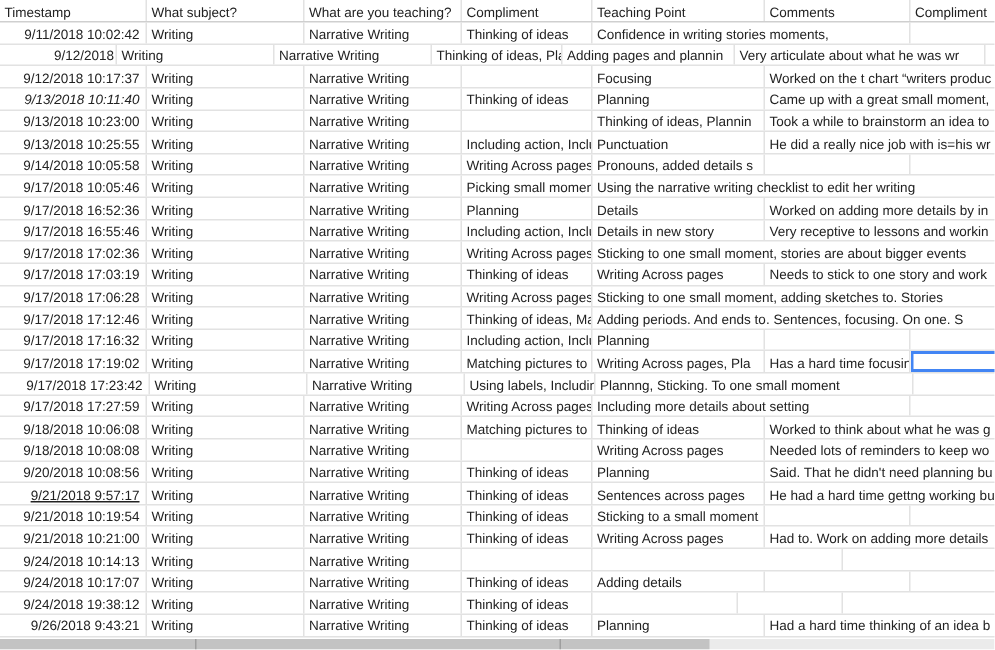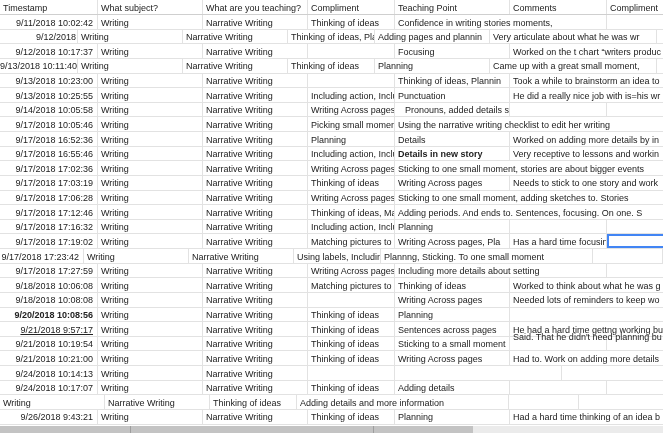--- a/index.html
+++ b/index.html
@@ -64,21 +64,21 @@
       <div class="row">
         <div class="cell right" style="width: 98px;">9/12/2018 10:17:37</div>
         <div class="cell" style="width: 105px;">Writing</div>
         <div class="cell" style="width: 105px;">Narrative Writing</div>
         <div class="cell" style="width: 87px;"></div>
         <div class="cell" style="width: 115px;">Focusing</div>
         <div class="cell no-right spill" style="width: 97px;">Worked on the t chart “writers produc</div>
         <div class="cell" style="width: 70px;"></div>
       </div>
       <div class="row">
-        <div class="cell right" style="width: 78px;">9/13/2018 10:11:40</div>
+        <div class="cell right" style="width: 98px; font-style: italic;">9/13/2018 10:11:40</div>
         <div class="cell" style="width: 105px;">Writing</div>
         <div class="cell" style="width: 105px;">Narrative Writing</div>
         <div class="cell" style="width: 87px;">Thinking of ideas</div>
         <div class="cell" style="width: 115px;">Planning</div>
         <div class="cell no-right spill" style="width: 97px;">Came up with a great small moment,</div>
         <div class="cell" style="width: 70px;"></div>
       </div>
       <div class="row">
         <div class="cell right" style="width: 98px;">9/13/2018 10:23:00</div>
         <div class="cell" style="width: 105px;">Writing</div>
@@ -95,21 +95,21 @@
         <div class="cell" style="width: 87px;">Including action, Including</div>
         <div class="cell" style="width: 115px;">Punctuation</div>
         <div class="cell no-right spill" style="width: 97px;">He did a really nice job with is=his wr</div>
         <div class="cell" style="width: 70px;"></div>
       </div>
       <div class="row">
         <div class="cell right" style="width: 98px;">9/14/2018 10:05:58</div>
         <div class="cell" style="width: 105px;">Writing</div>
         <div class="cell" style="width: 105px;">Narrative Writing</div>
         <div class="cell" style="width: 87px;">Writing Across pages</div>
-        <div class="cell" style="width: 115px; text-align: right;">Pronouns, added details s</div>
+        <div class="cell" style="width: 115px;">Pronouns, added details s</div>
         <div class="cell" style="width: 97px;"></div>
         <div class="cell" style="width: 70px;"></div>
       </div>
       <div class="row">
         <div class="cell right" style="width: 98px;">9/17/2018 10:05:46</div>
         <div class="cell" style="width: 105px;">Writing</div>
         <div class="cell" style="width: 105px;">Narrative Writing</div>
         <div class="cell" style="width: 87px;">Picking small moment sto</div>
         <div class="cell no-right spill" style="width: 115px;">Using the narrative writing checklist to edit her writing</div>
         <div class="cell no-right" style="width: 97px;"></div>
@@ -122,21 +122,21 @@
         <div class="cell" style="width: 87px;">Planning</div>
         <div class="cell" style="width: 115px;">Details</div>
         <div class="cell no-right spill" style="width: 97px;">Worked on adding more details by in</div>
         <div class="cell" style="width: 70px;"></div>
       </div>
       <div class="row">
         <div class="cell right" style="width: 98px;">9/17/2018 16:55:46</div>
         <div class="cell" style="width: 105px;">Writing</div>
         <div class="cell" style="width: 105px;">Narrative Writing</div>
         <div class="cell" style="width: 87px;">Including action, Including</div>
-        <div class="cell" style="width: 115px; font-weight: bold;">Details in new story</div>
+        <div class="cell" style="width: 115px;">Details in new story</div>
         <div class="cell no-right spill" style="width: 97px;">Very receptive to lessons and workin</div>
         <div class="cell" style="width: 70px;"></div>
       </div>
       <div class="row">
         <div class="cell right" style="width: 98px;">9/17/2018 17:02:36</div>
         <div class="cell" style="width: 105px;">Writing</div>
         <div class="cell" style="width: 105px;">Narrative Writing</div>
         <div class="cell" style="width: 87px;">Writing Across pages, Inc</div>
         <div class="cell no-right spill" style="width: 115px;">Sticking to one small moment, stories are about bigger events</div>
         <div class="cell no-right" style="width: 97px;"></div>
@@ -181,21 +181,21 @@
       <div class="row">
         <div class="cell right" style="width: 98px;">9/17/2018 17:19:02</div>
         <div class="cell" style="width: 105px;">Writing</div>
         <div class="cell" style="width: 105px;">Narrative Writing</div>
         <div class="cell" style="width: 87px;">Matching pictures to word</div>
         <div class="cell" style="width: 115px;">Writing Across pages, Pla</div>
         <div class="cell" style="width: 97px;">Has a hard time focusing</div>
         <div class="cell selected" style="width: 70px;"></div>
       </div>
       <div class="row">
-        <div class="cell right" style="width: 84px;">9/17/2018 17:23:42</div>
+        <div class="cell right" style="width: 100px;">9/17/2018 17:23:42</div>
         <div class="cell" style="width: 105px;">Writing</div>
         <div class="cell" style="width: 105px;">Narrative Writing</div>
         <div class="cell" style="width: 87px;">Using labels, Including ac</div>
         <div class="cell no-right spill" style="width: 115px;">Plannng,  Sticking.  To one small moment</div>
         <div class="cell" style="width: 97px;"></div>
         <div class="cell" style="width: 70px;"></div>
       </div>
       <div class="row">
         <div class="cell right" style="width: 98px;">9/17/2018 17:27:59</div>
         <div class="cell" style="width: 105px;">Writing</div>
@@ -217,26 +217,26 @@
       <div class="row">
         <div class="cell right" style="width: 98px;">9/18/2018 10:08:08</div>
         <div class="cell" style="width: 105px;">Writing</div>
         <div class="cell" style="width: 105px;">Narrative Writing</div>
         <div class="cell" style="width: 87px;"></div>
         <div class="cell" style="width: 115px;">Writing Across pages</div>
         <div class="cell no-right spill" style="width: 97px;">Needed lots of reminders to keep wo</div>
         <div class="cell" style="width: 70px;"></div>
       </div>
       <div class="row">
-        <div class="cell right" style="width: 98px; font-weight: bold;">9/20/2018 10:08:56</div>
+        <div class="cell right" style="width: 98px;">9/20/2018 10:08:56</div>
         <div class="cell" style="width: 105px;">Writing</div>
         <div class="cell" style="width: 105px;">Narrative Writing</div>
         <div class="cell" style="width: 87px;">Thinking of ideas</div>
         <div class="cell" style="width: 115px;">Planning</div>
-        <div class="cell no-right spill" style="width: 97px; margin-top: 22px;">Said. That he didn't need planning bu</div>
+        <div class="cell no-right spill" style="width: 97px;">Said. That he didn't need planning bu</div>
         <div class="cell" style="width: 70px;"></div>
       </div>
       <div class="row">
         <div class="cell right" style="width: 98px; text-decoration: underline;">9/21/2018 9:57:17</div>
         <div class="cell" style="width: 105px;">Writing</div>
         <div class="cell" style="width: 105px;">Narrative Writing</div>
         <div class="cell" style="width: 87px;">Thinking of ideas</div>
         <div class="cell" style="width: 115px;">Sentences across pages</div>
         <div class="cell no-right spill" style="width: 97px;">He had a hard time gettng working bu</div>
         <div class="cell" style="width: 70px;"></div>
@@ -270,24 +270,24 @@
       <div class="row">
         <div class="cell right" style="width: 98px;">9/24/2018 10:17:07</div>
         <div class="cell" style="width: 105px;">Writing</div>
         <div class="cell" style="width: 105px;">Narrative Writing</div>
         <div class="cell" style="width: 87px;">Thinking of ideas</div>
         <div class="cell" style="width: 115px;">Adding details</div>
         <div class="cell" style="width: 97px;"></div>
         <div class="cell" style="width: 70px;"></div>
       </div>
       <div class="row">
-        <div class="cell" style="width: 105px;">Writing</div>
-        <div class="cell" style="width: 105px;">Narrative Writing</div>
-        <div class="cell" style="width: 87px;">Thinking of ideas</div>
-        <div class="cell no-right spill" style="width: 115px;">Adding details and more information</div>
+        <div class="cell right" style="width: 98px;">9/24/2018 19:38:12</div>
+        <div class="cell" style="width: 105px;">Writing</div>
+        <div class="cell" style="width: 105px;">Narrative Writing</div>
+        <div class="cell" style="width: 87px;">Thinking of ideas</div>
         <div class="cell" style="width: 97px;"></div>
         <div class="cell" style="width: 70px;"></div>
       </div>
       <div class="row">
         <div class="cell right" style="width: 98px;">9/26/2018 9:43:21</div>
         <div class="cell" style="width: 105px;">Writing</div>
         <div class="cell" style="width: 105px;">Narrative Writing</div>
         <div class="cell" style="width: 87px;">Thinking of ideas</div>
         <div class="cell" style="width: 115px;">Planning</div>
         <div class="cell no-right spill" style="width: 97px; text-align: right;">Had a hard time thinking of an idea b</div>

